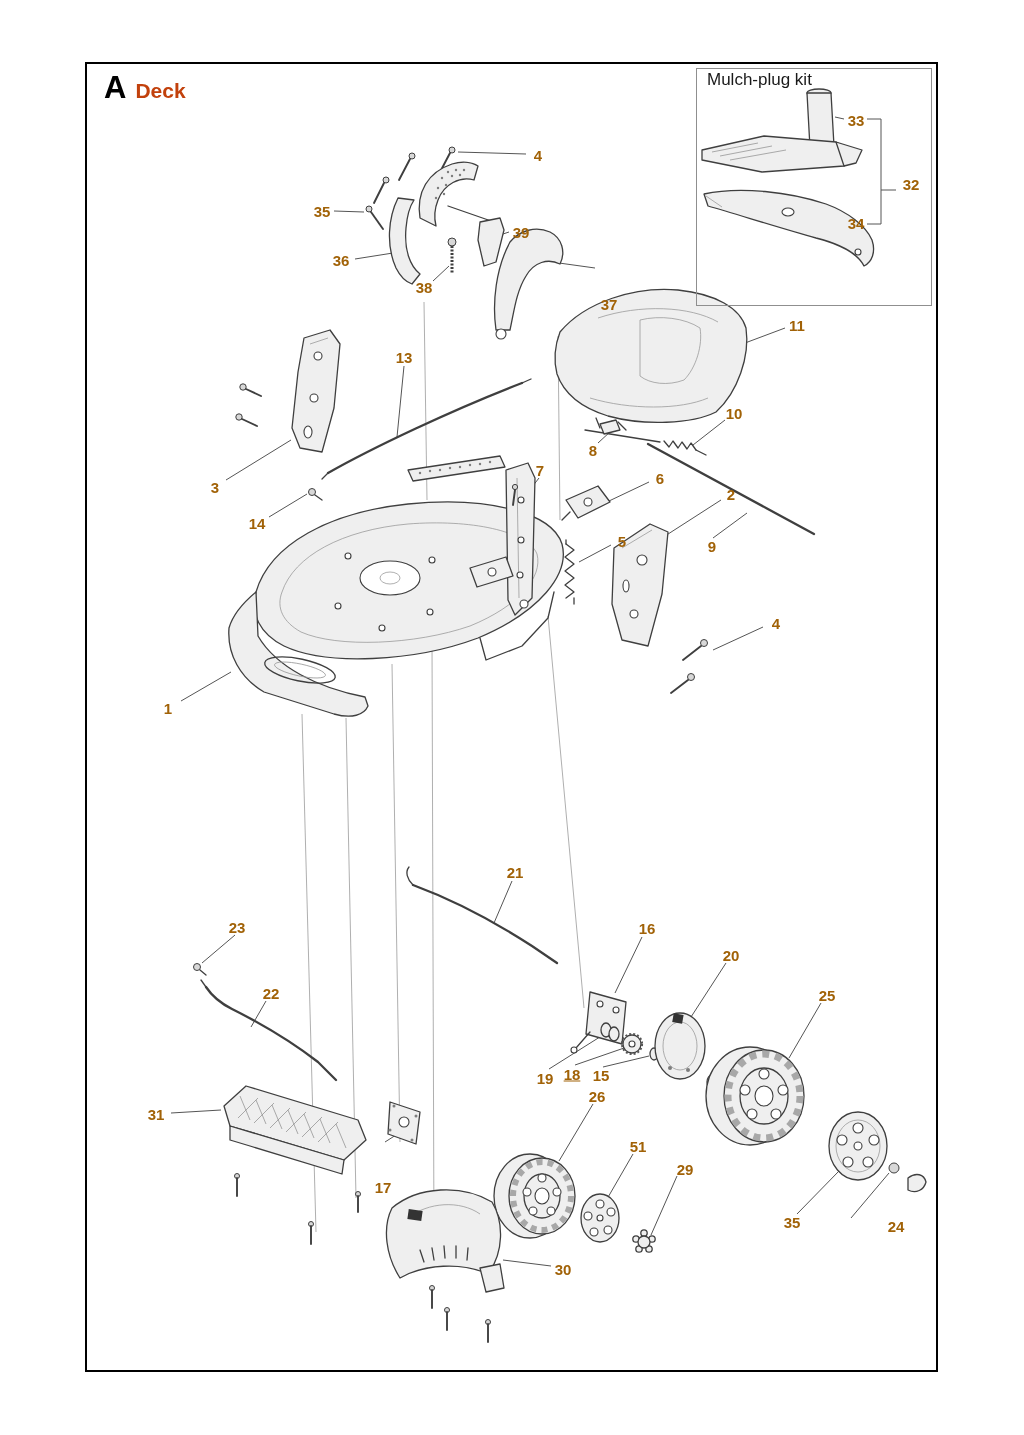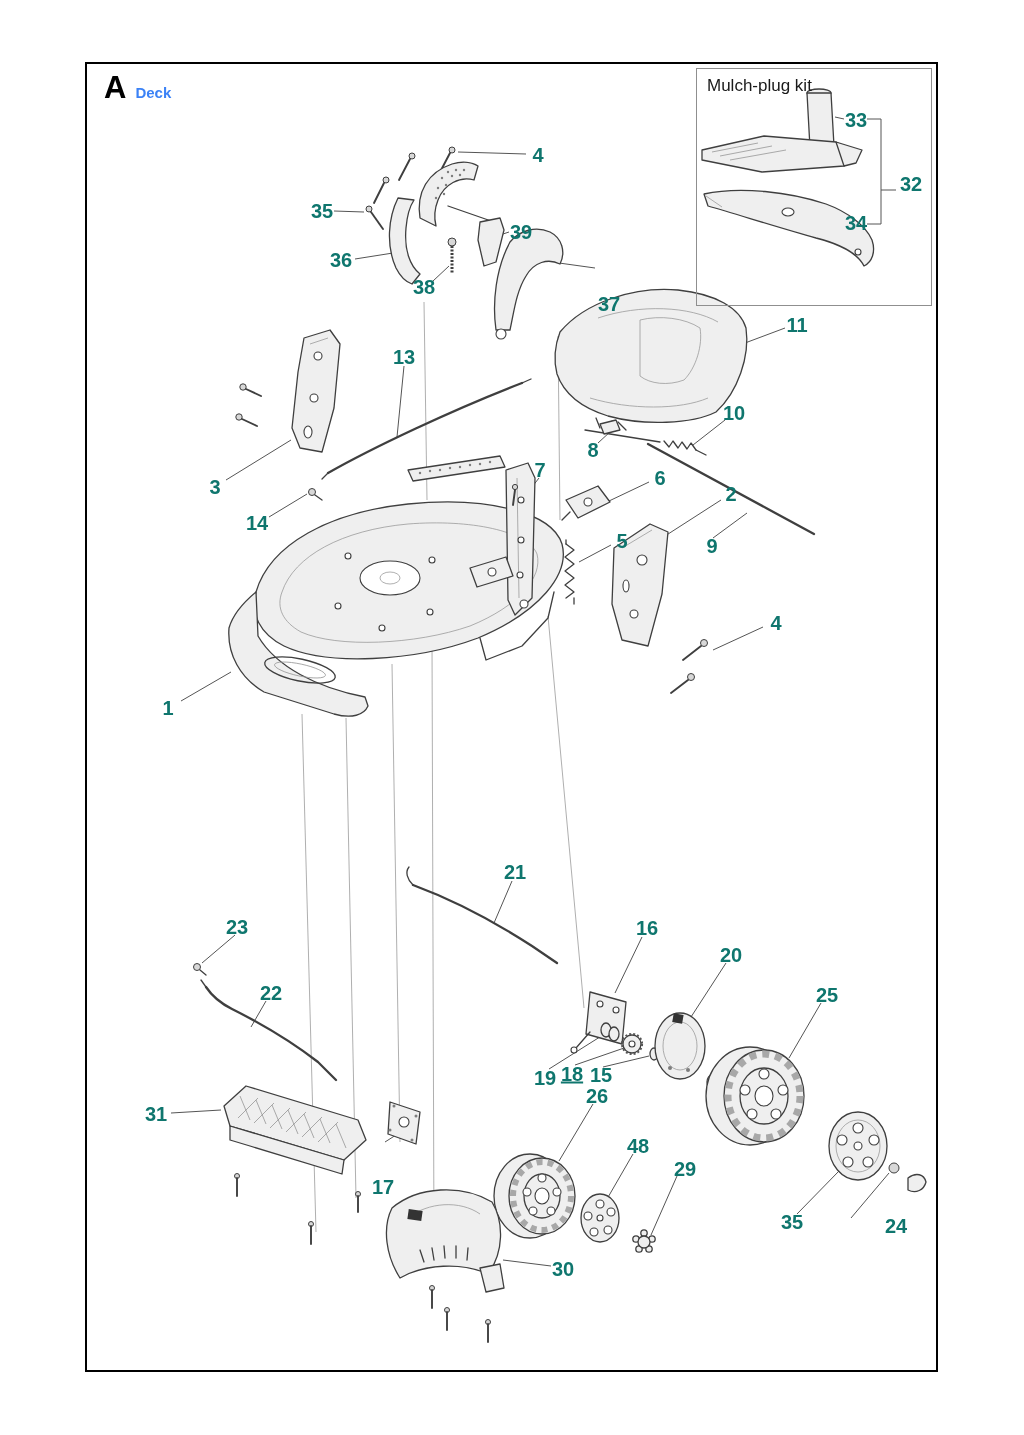--- a/index.html
+++ b/index.html
@@ -1,25 +1,25 @@
 <!DOCTYPE html>
 <html><head>
 <meta charset="utf-8">
 <style>
   * { margin:0; padding:0; box-sizing:border-box; }
   html,body { width:1024px; height:1435px; background:#fff; font-family:"Liberation Sans",sans-serif; position:relative; overflow:hidden; }
   .page-frame { position:absolute; left:85px; top:62px; width:853px; height:1310px; border:2px solid #000; background:#fff; }
   .title-block { position:absolute; left:104px; top:72px; display:flex; align-items:baseline; gap:9px; }
   .section-letter { font-size:31px; font-weight:700; color:#000; line-height:1; }
-  .section-title { font-size:15px; font-weight:700; color:#3b82f6;text-align:right; }
+  .section-title { font-size:21px; font-weight:700; color:#c2410c;text-align:right; }
   .inset-box { position:absolute; left:696px; top:68px; width:236px; height:238px; border:1.5px solid #8f8f8f; }
-  .inset-title { position:absolute; left:707px; top:76px; font-size:17px; color:#1a1a1a;text-align:center; }
+  .inset-title { position:absolute; left:707px; top:70px; font-size:17px; color:#1a1a1a;text-align:center; }
   svg.drawing { position:absolute; left:0; top:0; }
   #callout-layer { position:absolute; left:0; top:0; width:1024px; height:1435px; pointer-events:none; }
-  .callout { position:absolute; transform:translate(-50%,-50%); font-size:20px; font-weight:700; color:#0f766e; white-space:nowrap; }
+  .callout { position:absolute; transform:translate(-50%,-50%); font-size:15px; font-weight:700; color:#a16207; white-space:nowrap; }
 
   .ln   { stroke:#3f3f3f; stroke-width:1.3; fill:none; stroke-linecap:round; stroke-linejoin:round; }
   .fl   { stroke:#3f3f3f; stroke-width:1.3; fill:#efefef; stroke-linejoin:round; }
   .flw  { stroke:#3f3f3f; stroke-width:1.1; fill:#ffffff; }
   .thin { stroke:#9a9a9a; stroke-width:0.8; fill:none; }
   .hatch{ stroke:#8a8a8a; stroke-width:0.7; fill:none; }
   .leader { stroke:#555; stroke-width:1; fill:none; }
   .rod  { stroke:#3f3f3f; stroke-width:2.3; fill:none; stroke-linecap:round; }
   .screwhead { fill:#d8d8d8; stroke:#3f3f3f; stroke-width:1; }
   .shaft { stroke:#3f3f3f; stroke-width:1.9; fill:none; stroke-linecap:round; }
@@ -441,19 +441,19 @@
     <div class="callout" style="left: 237px; top: 927px;">23</div>
     <div class="callout" style="left: 647px; top: 928px;">16</div>
     <div class="callout" style="left: 731px; top: 955px;">20</div>
     <div class="callout" style="left: 271px; top: 993px;">22</div>
     <div class="callout" style="left: 827px; top: 995px;">25</div>
     <div class="callout" style="left: 545px; top: 1078px;">19</div>
     <div class="callout" style="left: 572px; top: 1074px; text-decoration: underline;">18</div>
     <div class="callout" style="left: 601px; top: 1075px;">15</div>
     <div class="callout" style="left: 597px; top: 1096px; text-align: right;">26</div>
     <div class="callout" style="left: 156px; top: 1114px;">31</div>
-    <div class="callout" style="left: 638px; top: 1146px;">48</div>
+    <div class="callout" style="left: 638px; top: 1146px;">51</div>
     <div class="callout" style="left: 383px; top: 1151px; margin-top: 36px;">17</div>
     <div class="callout" style="left: 685px; top: 1169px;">29</div>
     <div class="callout" style="left: 792px; top: 1222px;">35</div>
     <div class="callout" style="left: 896px; top: 1226px;">24</div>
     <div class="callout" style="left: 563px; top: 1269px;">30</div>
   </div>
 
 </body></html>

